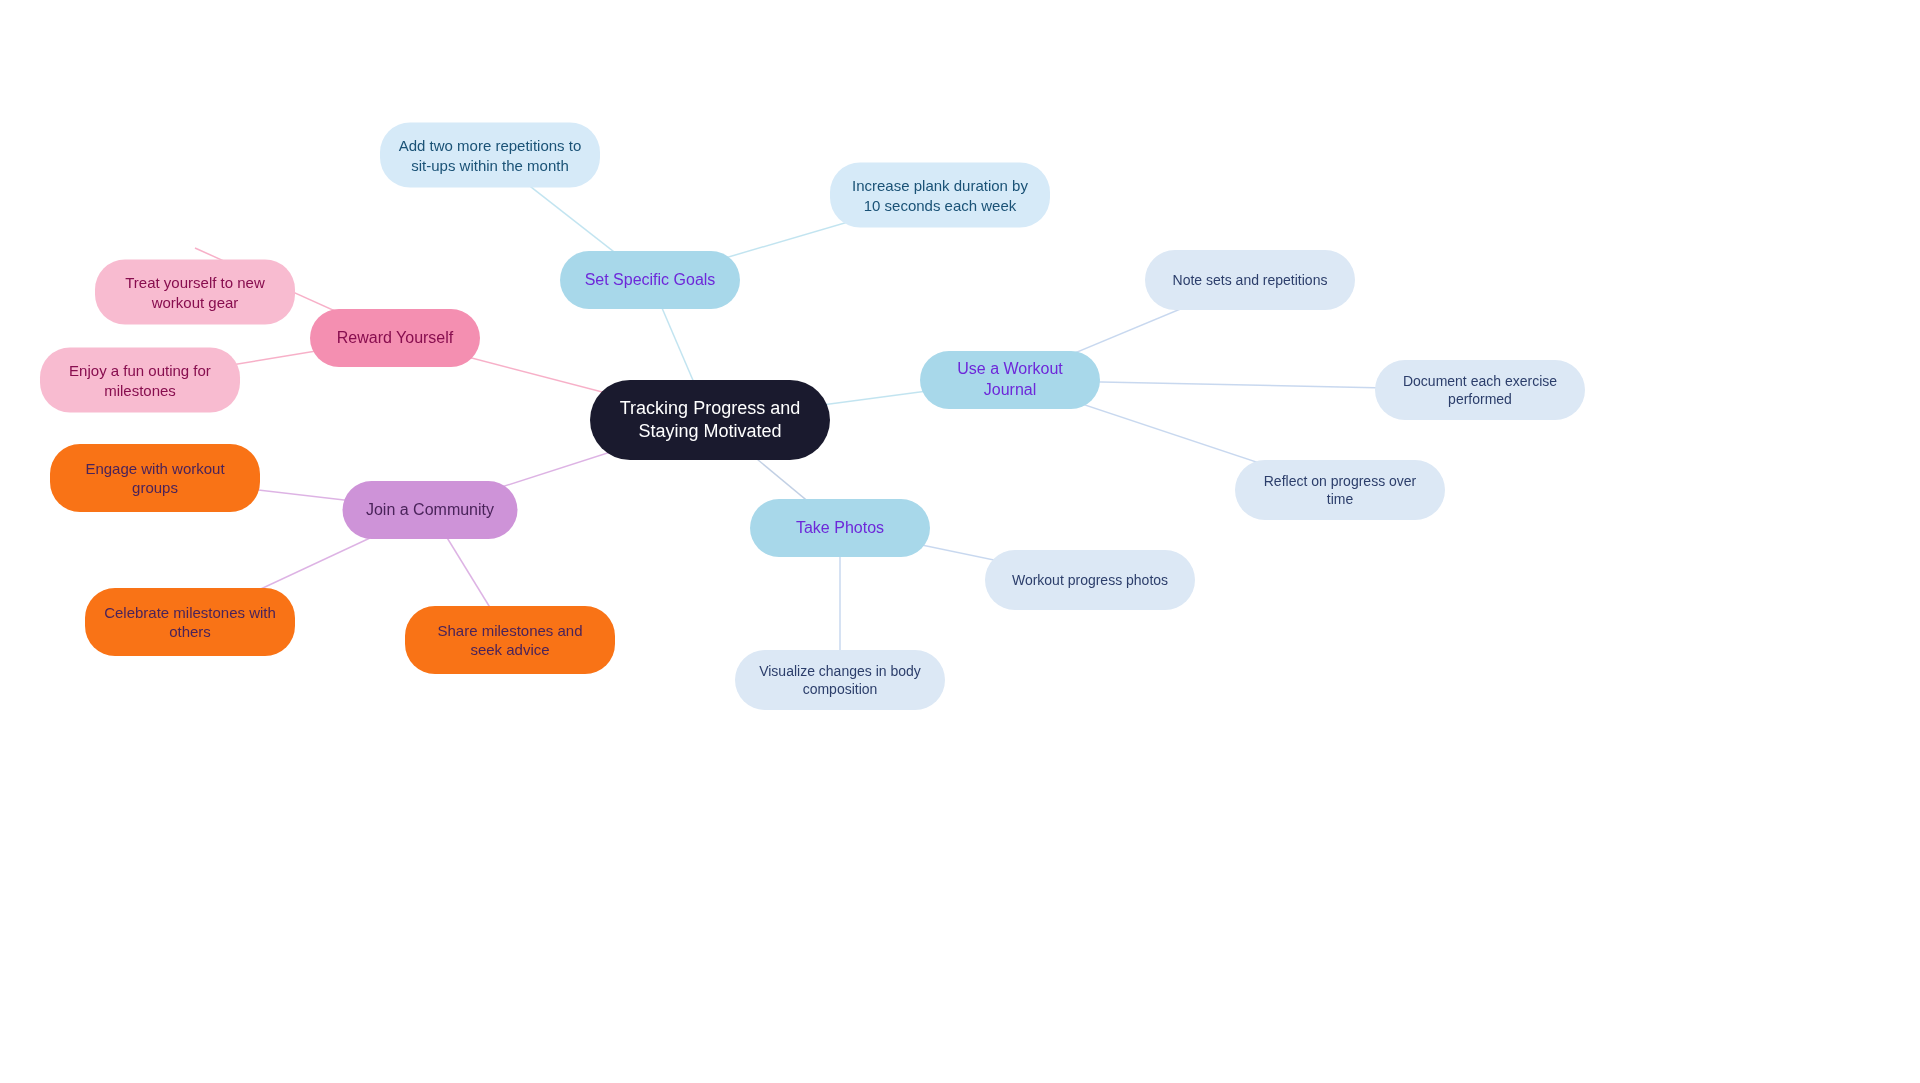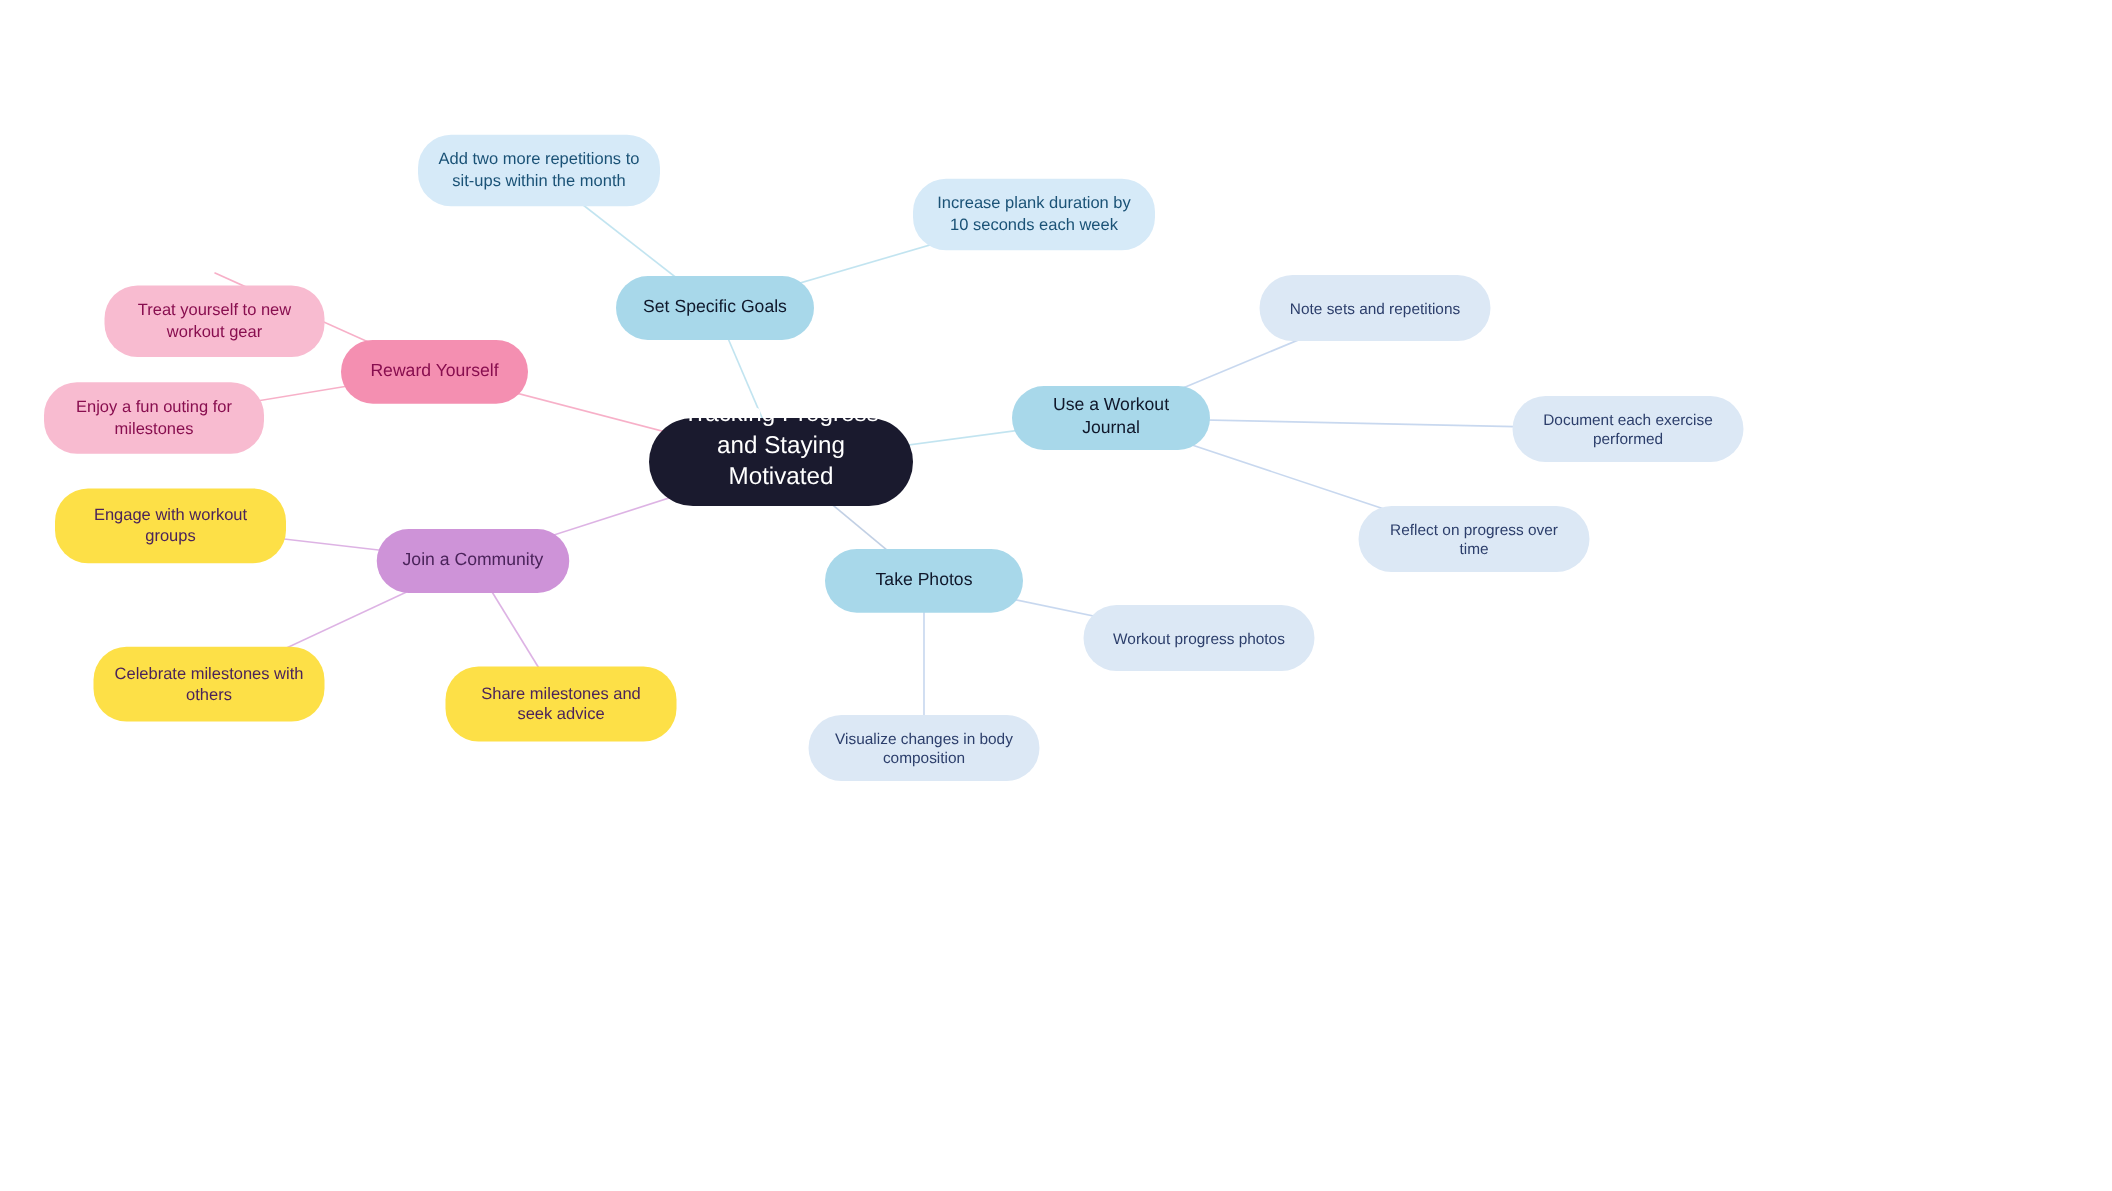--- a/index.html
+++ b/index.html
@@ -18,30 +18,29 @@
       align-items: center;
       justify-content: center;
       text-align: center;
       line-height: 1.3;
       padding: 12px 18px;
       transform: translate(-50%, -50%);
     }
     .node-center {
       background: #1a1a2e;
       color: #ffffff;
-      font-size: 22px;
+      font-size: 18px;
       font-weight: 500;
       width: 240px;
       height: 80px;
       border-radius: 40px;
-      align-items: flex-end;
     }
     .node-blue-medium {
       background: #a8d8ea;
-      color: #0f172a;
+      color: #6d28d9;
       font-size: 16px;
       font-weight: 400;
       width: 180px;
       height: 58px;
     }
     .node-blue-light {
       background: #d6eaf8;
       color: #1a5276;
       font-size: 15px;
       font-weight: 400;
@@ -66,21 +65,21 @@
     }
     .node-pink-light {
       background: #f8bbd0;
       color: #880e4f;
       font-size: 15px;
       font-weight: 400;
       width: 200px;
       height: 65px;
     }
     .node-purple-light {
-      background: #fde047;
+      background: #f97316;
       color: #4a235a;
       font-size: 15px;
       font-weight: 400;
       width: 210px;
       height: 68px;
     }
     .node-purple-medium {
       background: #ce93d8;
       color: #4a235a;
       font-size: 16px;

